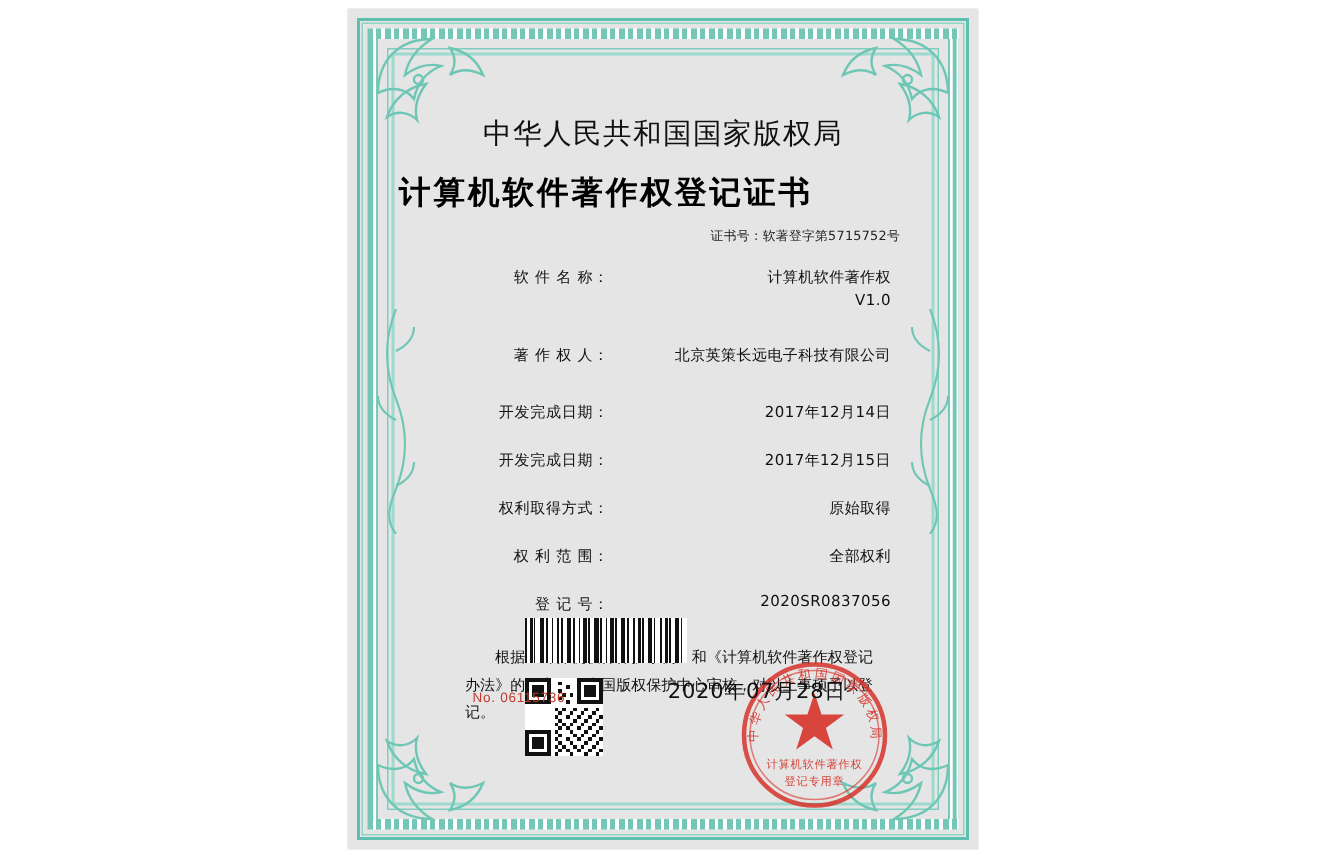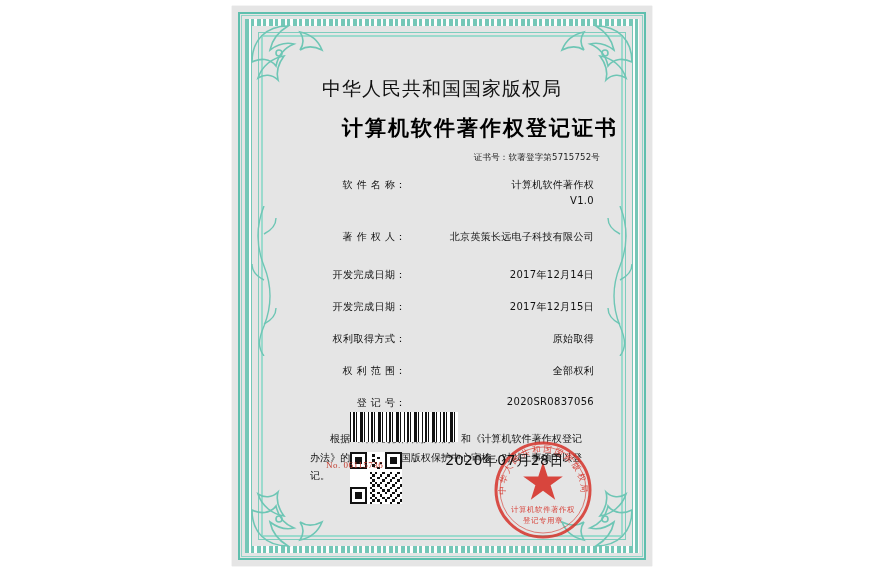--- a/index.html
+++ b/index.html
@@ -95,21 +95,21 @@
   .title-cn {
     margin-top: 36px;
     text-align: center;
     font-family: "DejaVu Serif", "Liberation Serif", serif;
     font-size: 19px;
     letter-spacing: 1px;
     color: #111;
   }
   .title-main {
     margin-top: 12px;
-    text-align: right;
+    text-align: left;
     font-family: "DejaVu Serif", "Liberation Serif", serif;
     font-size: 21px;
     font-weight: bold;
     letter-spacing: 2px;
     color: #000;
   }
   .cert-no {
     margin-top: 10px;
     text-align: right;
     padding-right: 18px;
@@ -193,26 +193,26 @@
   .seal {
     position: absolute;
     left: 225px;
     top: 398px;
     width: 104px;
     height: 104px;
   }
 
   .doc-no {
     position: absolute;
-    left: 60px;
+    left: 49px;
     bottom: 62px;
     font-size: 9px;
     color: #c0392b;
     letter-spacing: 0.5px;
-    font-family: Liberation Serif, serif;
+    font-family: Liberation Sans, sans-serif;
     margin-top: 28px;
   }
   .doc-date {
     position: absolute;
     right: 54px;
     bottom: 62px;
     font-size: 14px;
     color: #111;
     letter-spacing: 0.5px;
   }

